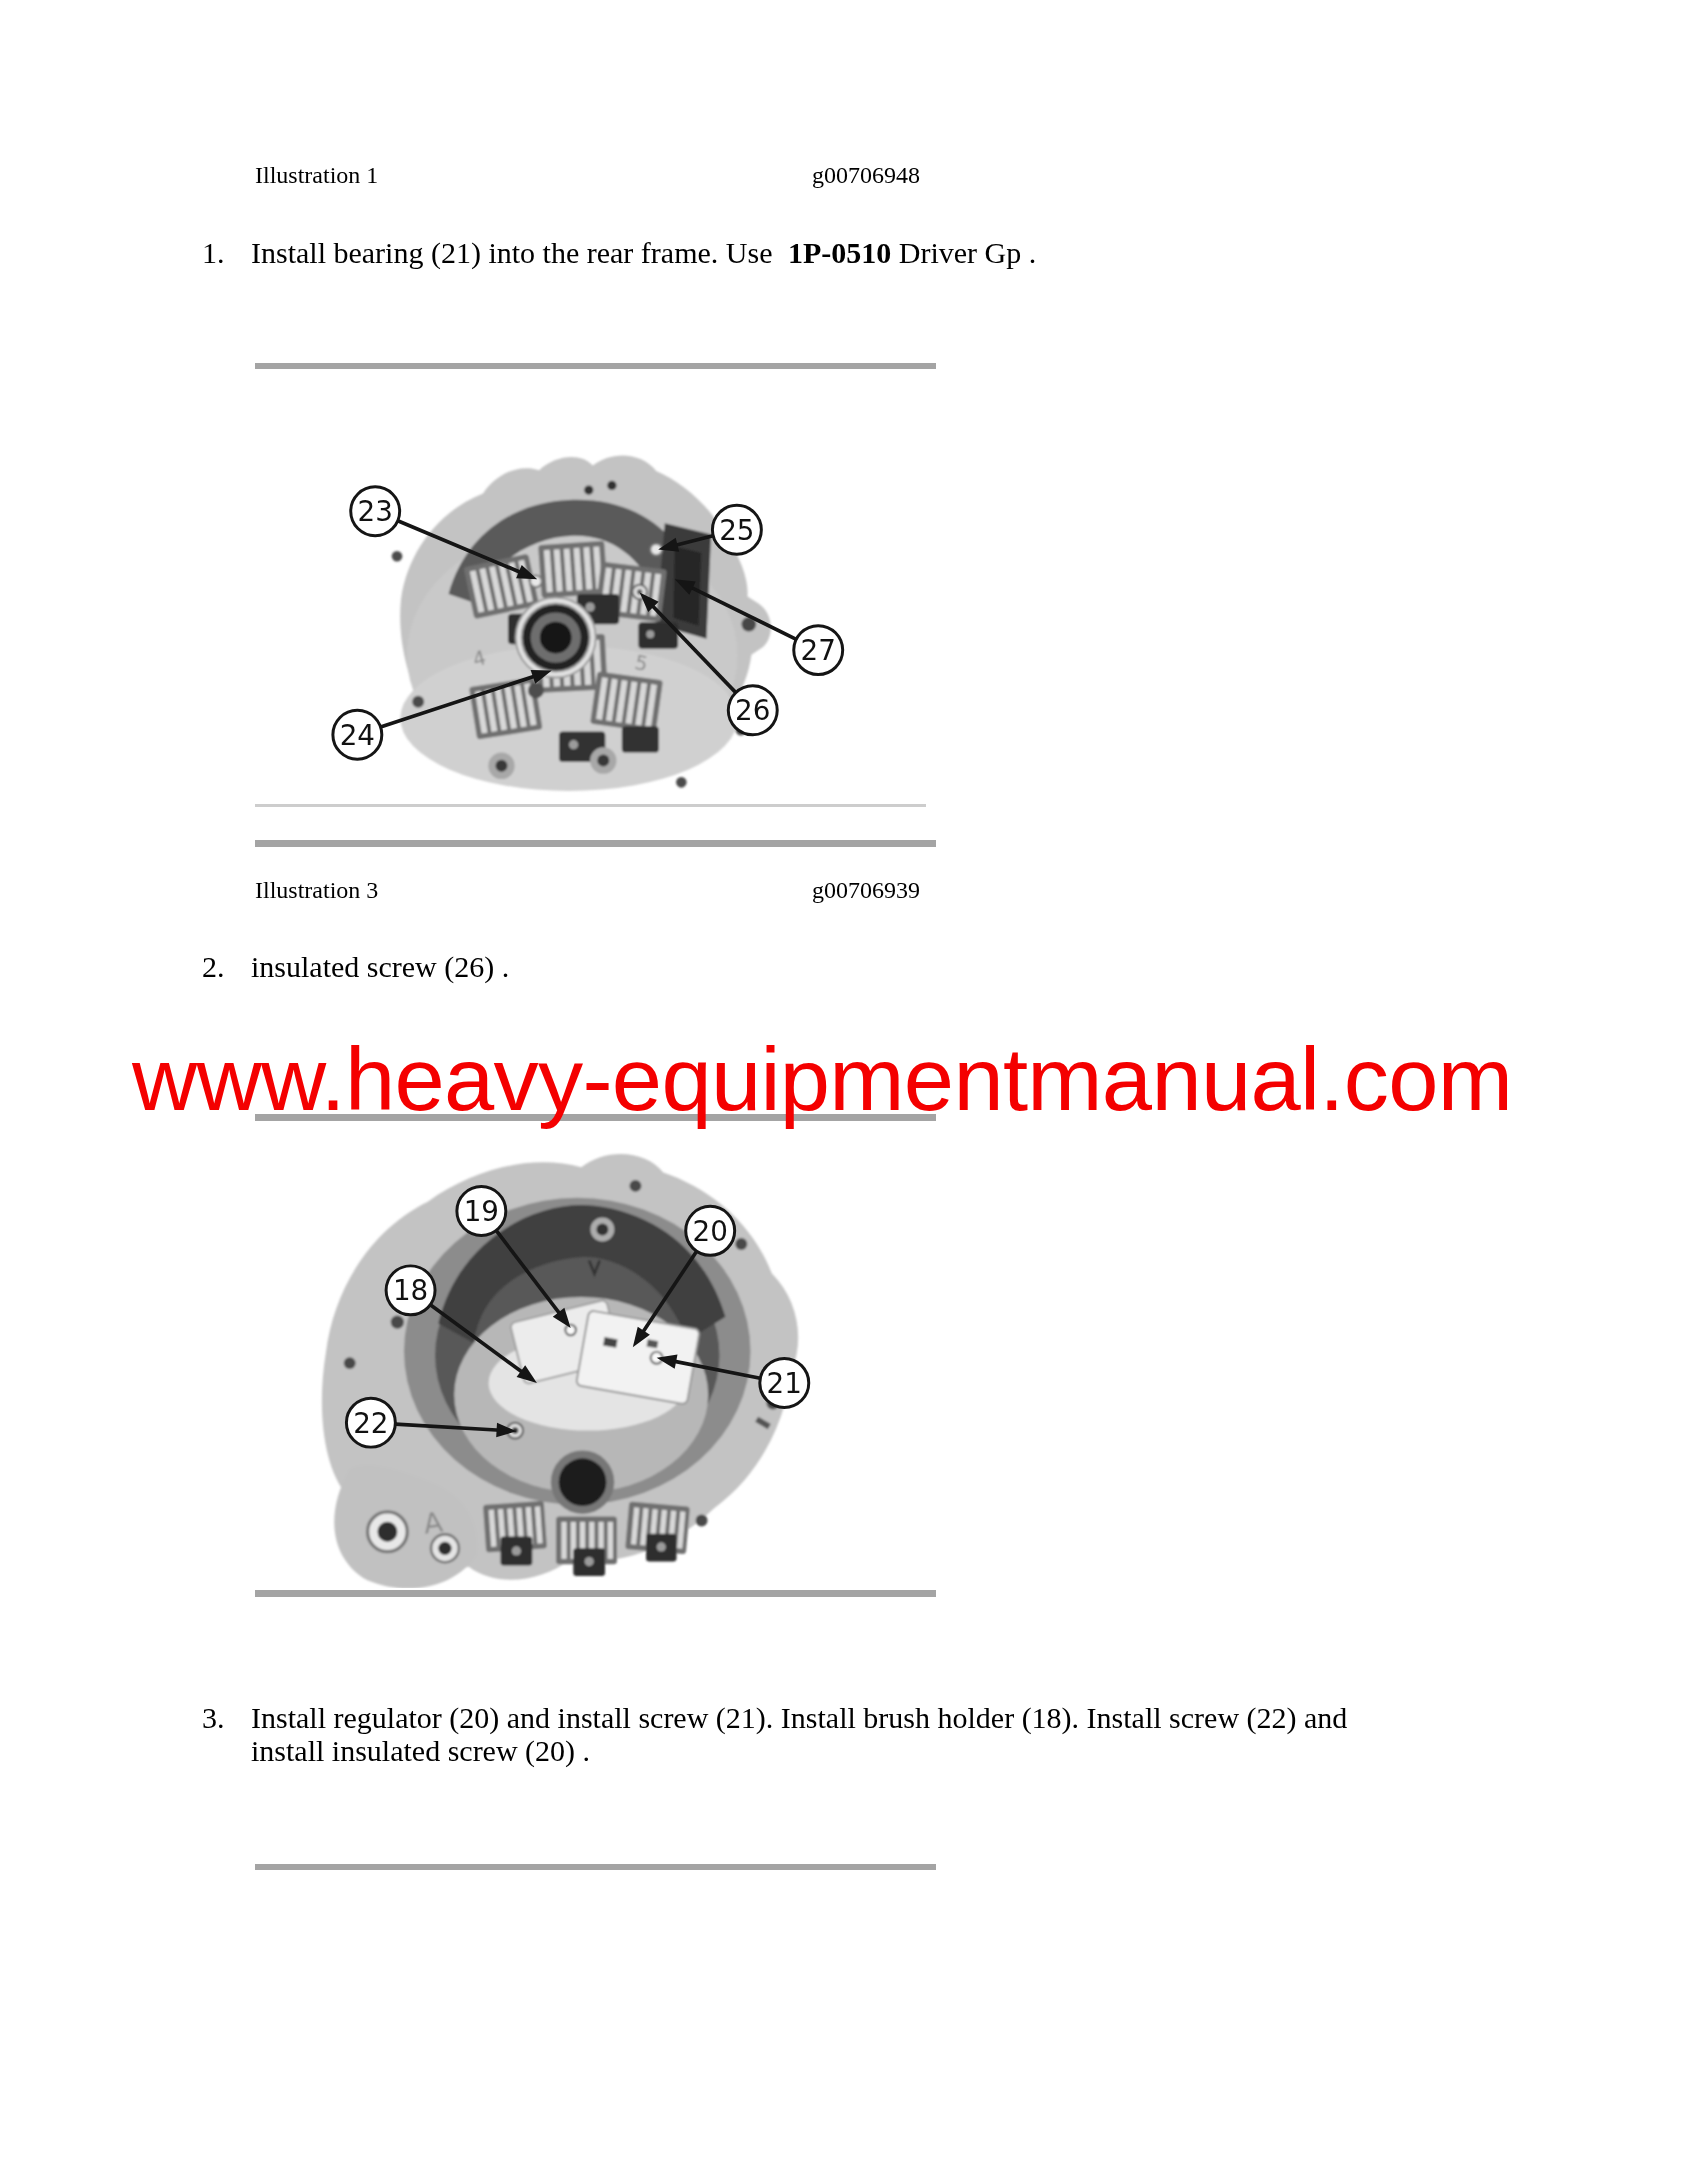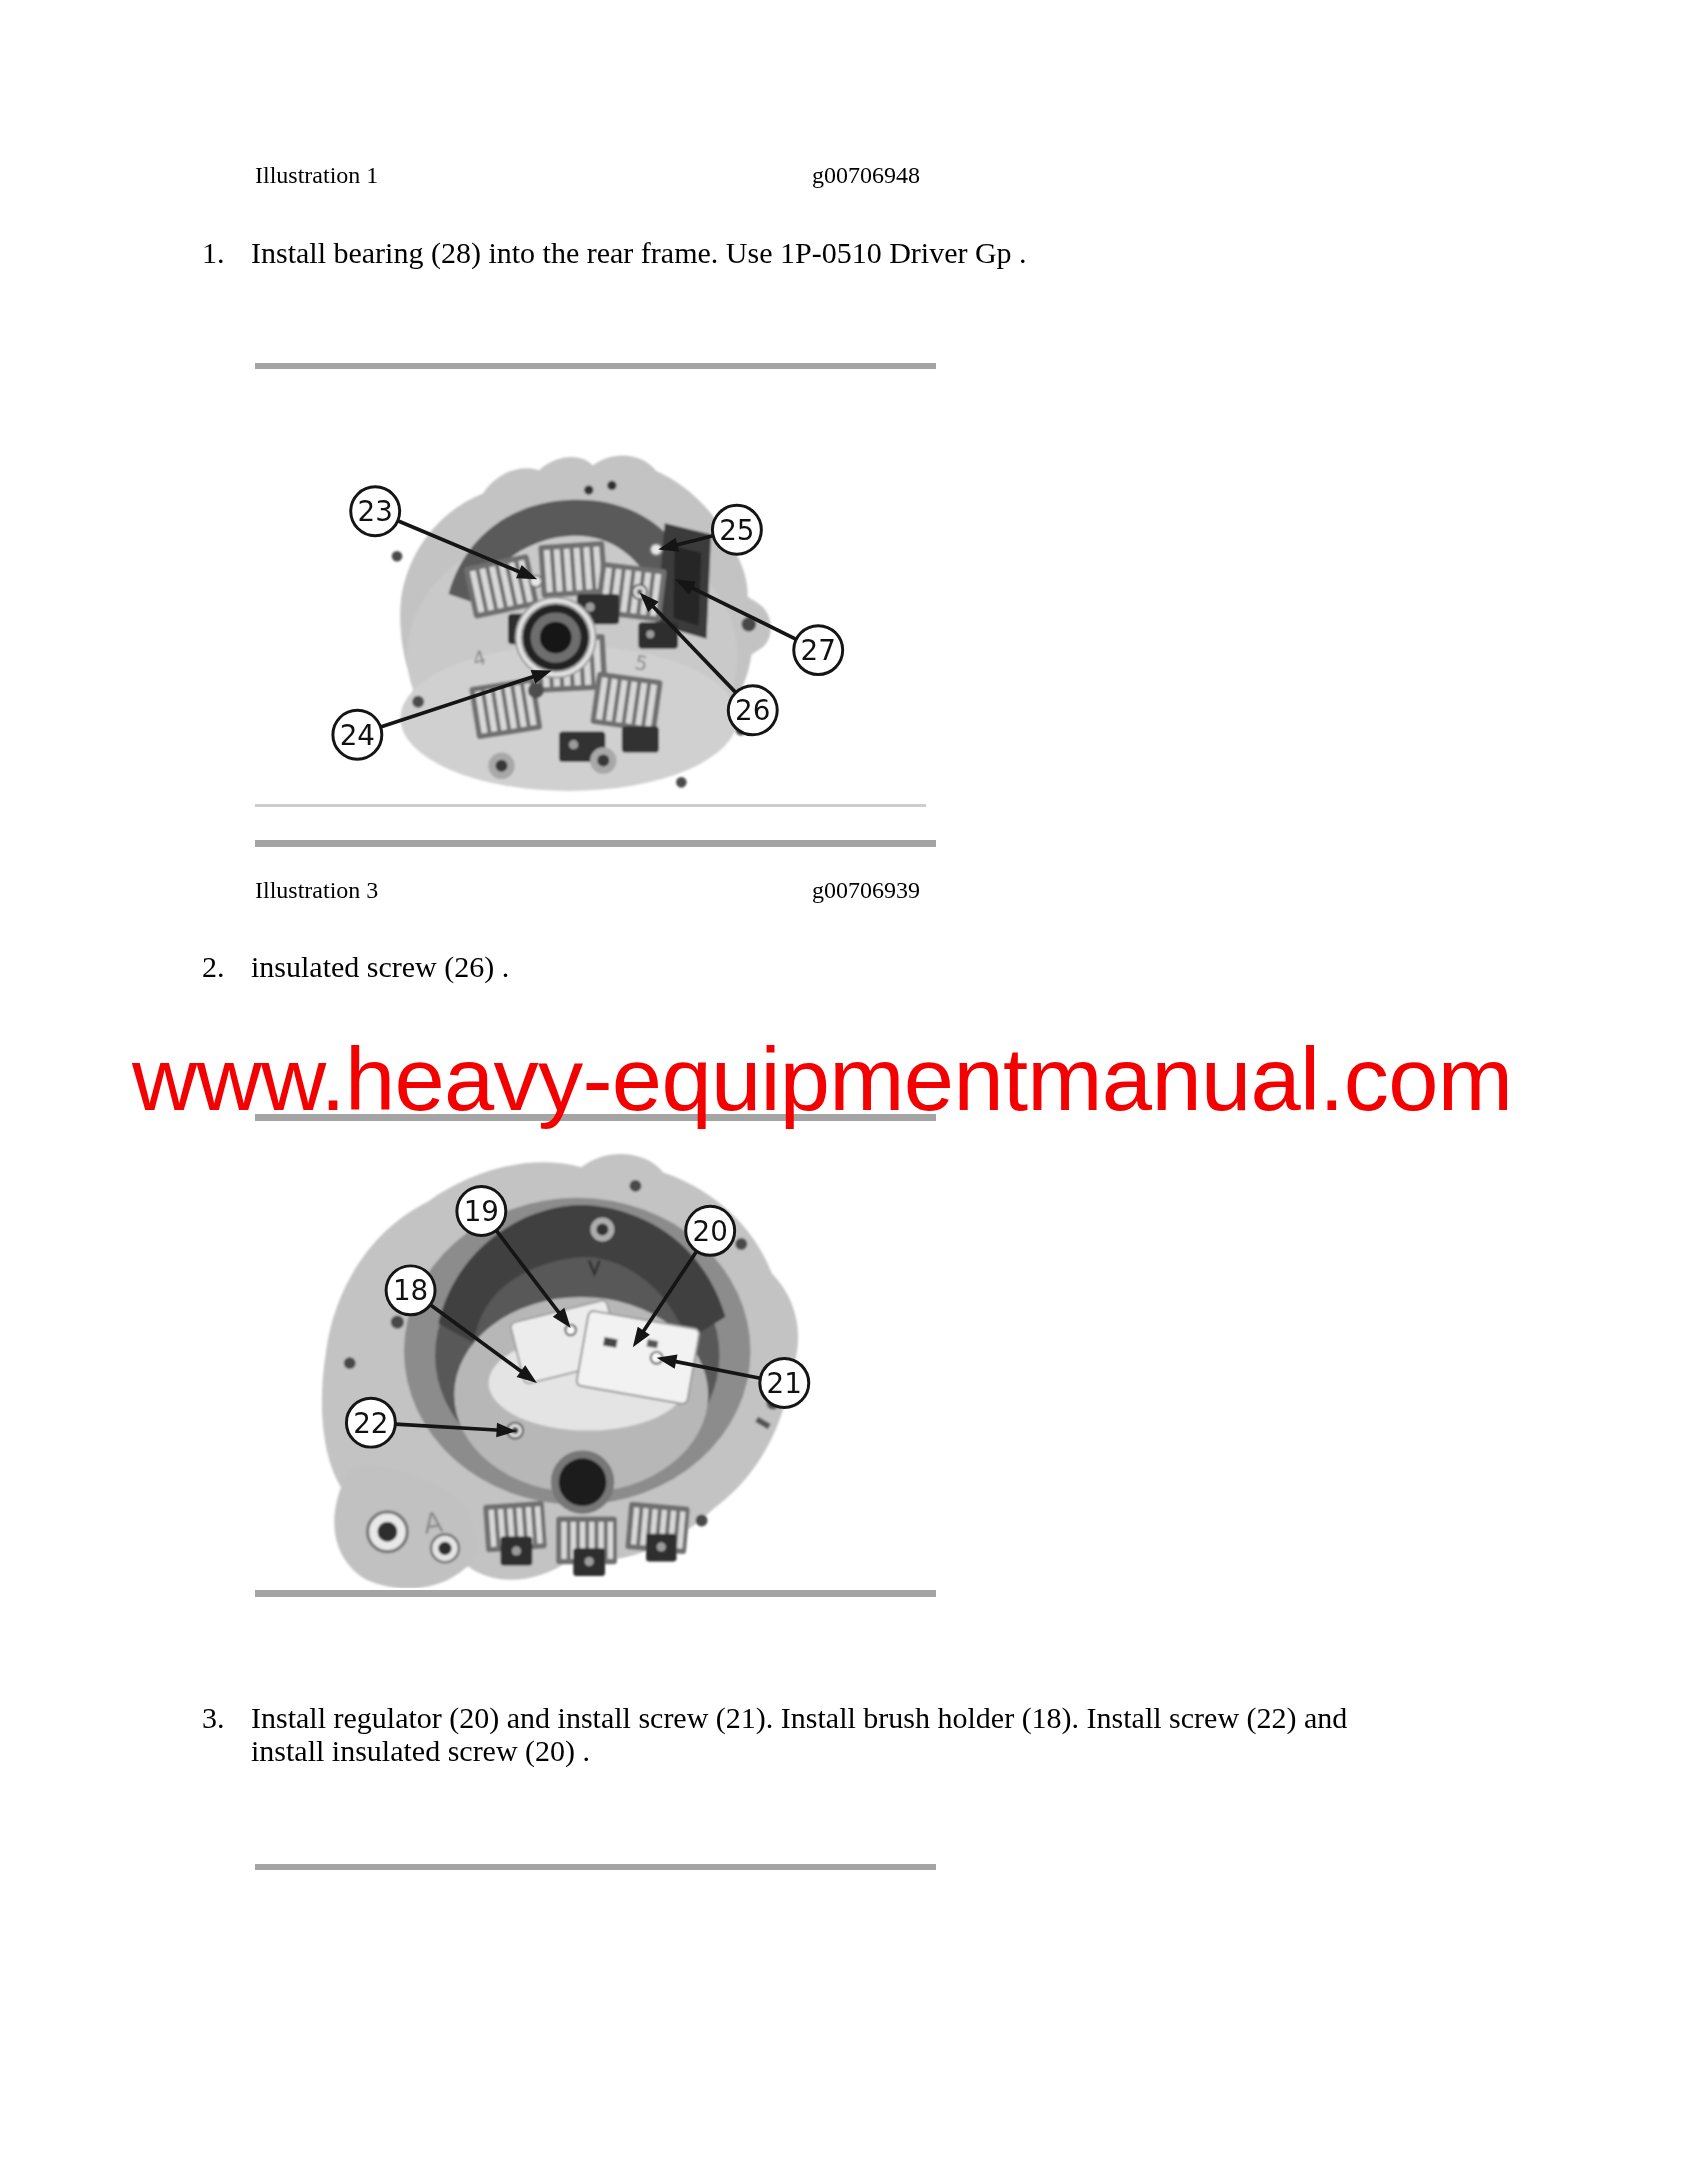--- a/index.html
+++ b/index.html
@@ -7,21 +7,21 @@
         font-family:"Liberation Serif", serif;color:#000;}
   
   .caption-row{position:absolute;left:0;top:0;width:1687px;height:30px;}
   .cap-label{position:absolute;left:255px;top:0;font-size:24px;line-height:29px;white-space:nowrap;}
   .cap-code{position:absolute;left:812px;top:0;font-size:24px;line-height:29px;white-space:nowrap;}
   
   .step{position:absolute;left:0;width:1687px;}
   .step-num{position:absolute;left:202px;top:0;font-size:30px;line-height:33px;}
   .step-body{position:absolute;left:251px;top:0;}
   .step-line{font-size:30px;line-height:33px;white-space:nowrap;}
-  .step-line .b{font-weight:normal;}
+  .step-line .b{font-weight:bold;margin-left:8px;}
   
   .bar{position:absolute;left:255px;width:681px;height:6.6px;background:#a4a4a4;}
   .thin-line{position:absolute;left:255px;width:671px;height:2.6px;background:#cdcdcd;}
   
   .fig{position:absolute;}
   .finbase{fill:#6f6f6f;}
   .fin{fill:#d8d8d8;}
   .co-line{stroke:#151515;stroke-width:5.5;fill:none;}
   .co-head{fill:#151515;stroke:none;}
   .co-circle{fill:#ffffff;stroke:#151515;stroke-width:4.5;}
@@ -38,21 +38,21 @@
 <div class="page">
 
   <div class="caption-row" style="top:161px">
     <span class="cap-label">Illustration 1</span>
     <span class="cap-code">g00706948</span>
   </div>
 
   <div class="step" style="top:236px">
     <span class="step-num">1.</span>
     <div class="step-body">
-        <div class="step-line"><span>Install bearing (28) into the rear frame. Use </span><span class="b">1P-0510</span><span> Driver Gp .</span></div>
+        <div class="step-line"><span>Install bearing (21) into the rear frame. Use </span><span class="b">1P-0510</span><span> Driver Gp .</span></div>
       </div>
   </div>
 
   <div class="bar" style="top: 363px; height: 6px; background: rgb(164, 164, 164);"></div>
 
   <svg class="fig" style="left:278px;top:361px" width="648" height="442" viewBox="0 0 980 668">
     <defs>
       <filter id="softA" x="-5%" y="-5%" width="110%" height="110%">
           <feGaussianBlur stdDeviation="1.4"></feGaussianBlur>
         </filter>

